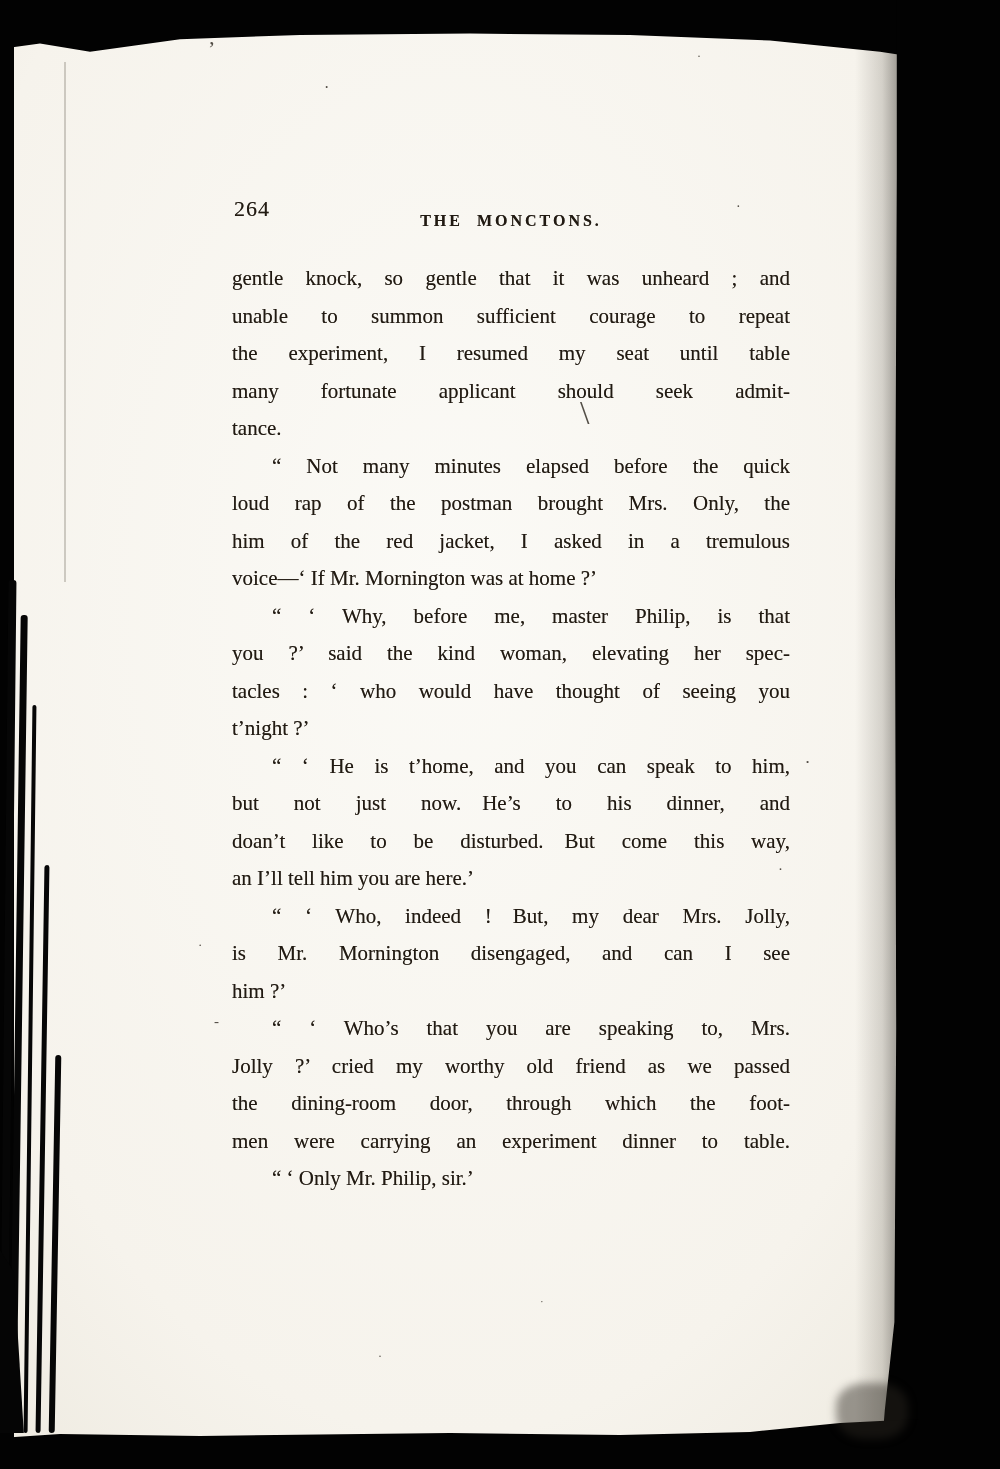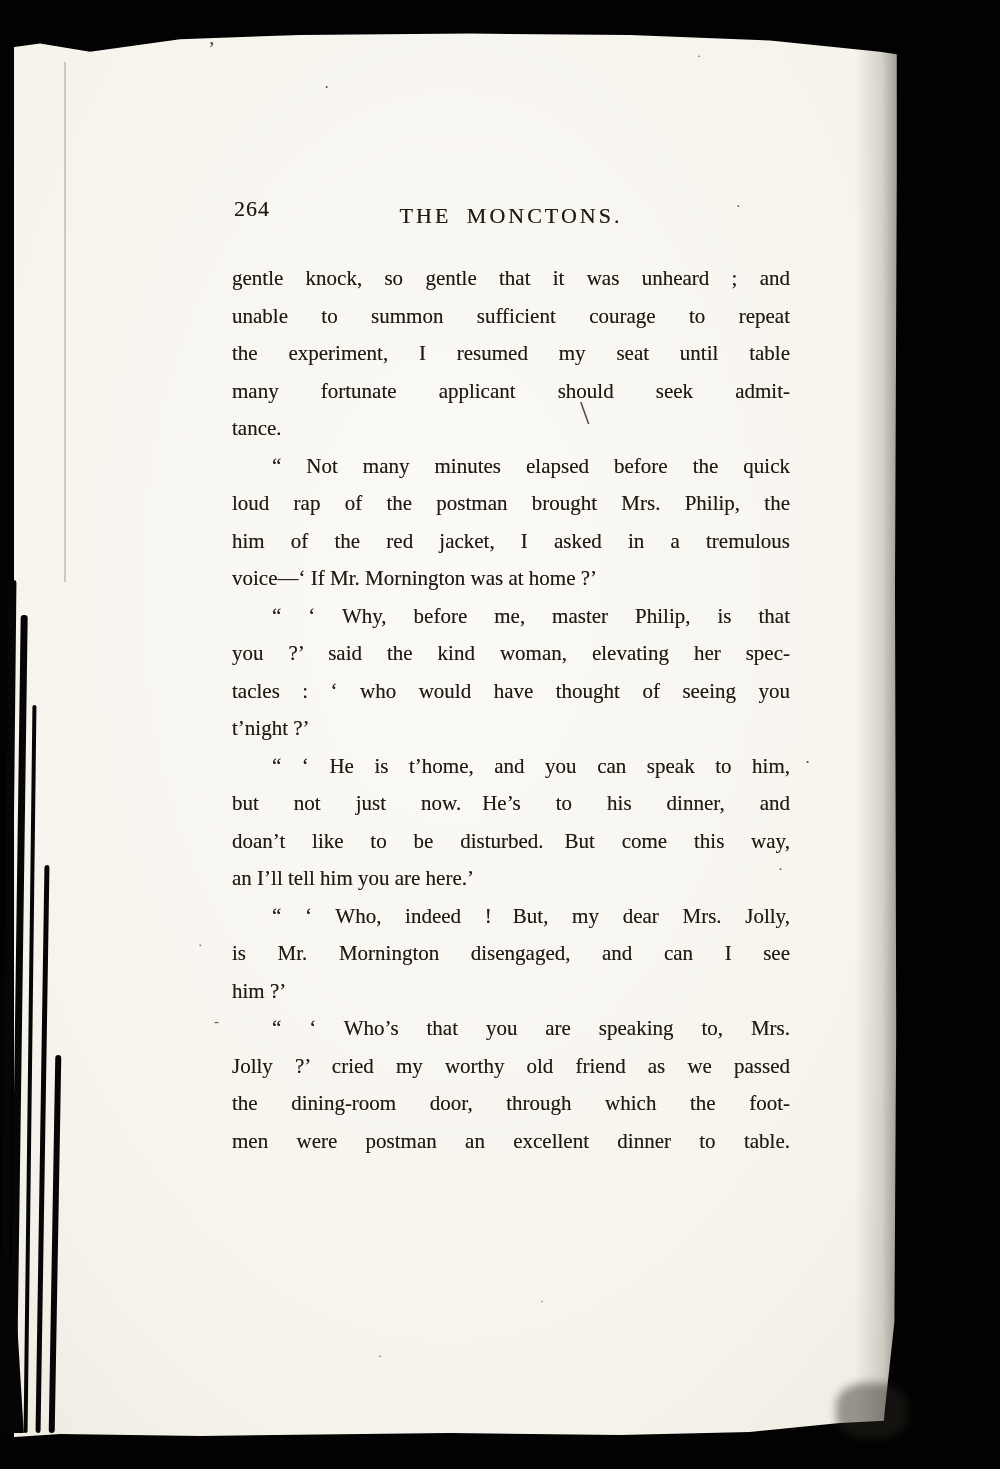--- a/index.html
+++ b/index.html
@@ -55,23 +55,24 @@
     position:absolute;left:232px;top:196px;width:558px;
     color:var(--ink,#211a12);
   }
   #header-row{position:relative;height:30px;}
   #page-number{
     position:absolute;left:2px;top:0;font-size:22px;letter-spacing:1px;
     text-shadow:0 0 .5px rgba(30,22,12,.55);
     text-align:center;
   }
   #running-title{
-    position:absolute;left:50%;top:7px;transform:translateX(-50%);
-    font-size:22px;letter-spacing:3px;word-spacing:7px;white-space:nowrap;
+    position:absolute;left:50%;top:16px;transform:translateX(-50%);
+    font-size:16px;letter-spacing:3px;word-spacing:7px;white-space:nowrap;
     text-shadow:0 0 .5px rgba(30,22,12,.55);
+    font-weight:bold;
   }
   #text-block{
     margin-top:34px;font-size:21px;line-height:37.5px;
     text-shadow:0 0 .5px rgba(30,22,12,.5);
   }
   .line{text-align:justify;text-align-last:justify;white-space:normal;}
   .line.para-last{text-align-last:left;}
   .line.indent{text-indent:40px;}
   
   #artifact-layer{position:absolute;inset:0;pointer-events:none;}
@@ -96,21 +97,21 @@
   <div id="text-block">
       <div class="paragraph">
         <div class="line">gentle knock, so gentle that it was unheard ; and</div>
         <div class="line">unable to summon sufficient courage to repeat</div>
         <div class="line">the experiment, I resumed my seat until table</div>
         <div class="line">many fortunate applicant should seek admit-</div>
         <div class="line para-last">tance.</div>
       </div>
       <div class="paragraph">
         <div class="line indent">“ Not many minutes elapsed before the quick</div>
-        <div class="line">loud rap of the postman brought Mrs. Philip, the</div>
+        <div class="line">loud rap of the postman brought Mrs. Only, the</div>
         <div class="line">him of the red jacket, I asked in a tremulous</div>
         <div class="line para-last">voice—‘ If Mr. Mornington was at home ?’</div>
       </div>
       <div class="paragraph">
         <div class="line indent">“ ‘ Why, before me, master Philip, is that</div>
         <div class="line">you ?’ said the kind woman, elevating her spec-</div>
         <div class="line">tacles : ‘ who would have thought of seeing you</div>
         <div class="line para-last">t’night ?’</div>
       </div>
       <div class="paragraph">
@@ -121,21 +122,22 @@
       </div>
       <div class="paragraph">
         <div class="line indent">“ ‘ Who, indeed ! But, my dear Mrs. Jolly,</div>
         <div class="line">is Mr. Mornington disengaged, and can I see</div>
         <div class="line para-last">him ?’</div>
       </div>
       <div class="paragraph">
         <div class="line indent">“ ‘ Who’s that you are speaking to, Mrs.</div>
         <div class="line">Jolly ?’ cried my worthy old friend as we passed</div>
         <div class="line">the dining-room door, through which the foot-</div>
-        <div class="line">men were postman an excellent dinner to table.</div>
+        <div class="line">men were carrying an experiment dinner to table.</div>
+        <div class="line para-last indent">“ ‘ Only Mr. Philip, sir.’</div>
       </div>
     </div>
 </div>
 
 <div id="artifact-layer">
     <span class="artifact" style="left: 208px; top: 38px; font-size: 22px;">’</span>
     <span class="artifact" style="left: 324px; top: 80px; font-size: 16px;">·</span>
     <span class="artifact" style="left: 697px; top: 50px; font-size: 12px;">·</span>
     <span class="artifact" style="left: 736px; top: 200px; font-size: 14px;">·</span>
     <span class="artifact" style="left: 580px; top: 396px; font-size: 34px;">\</span>

